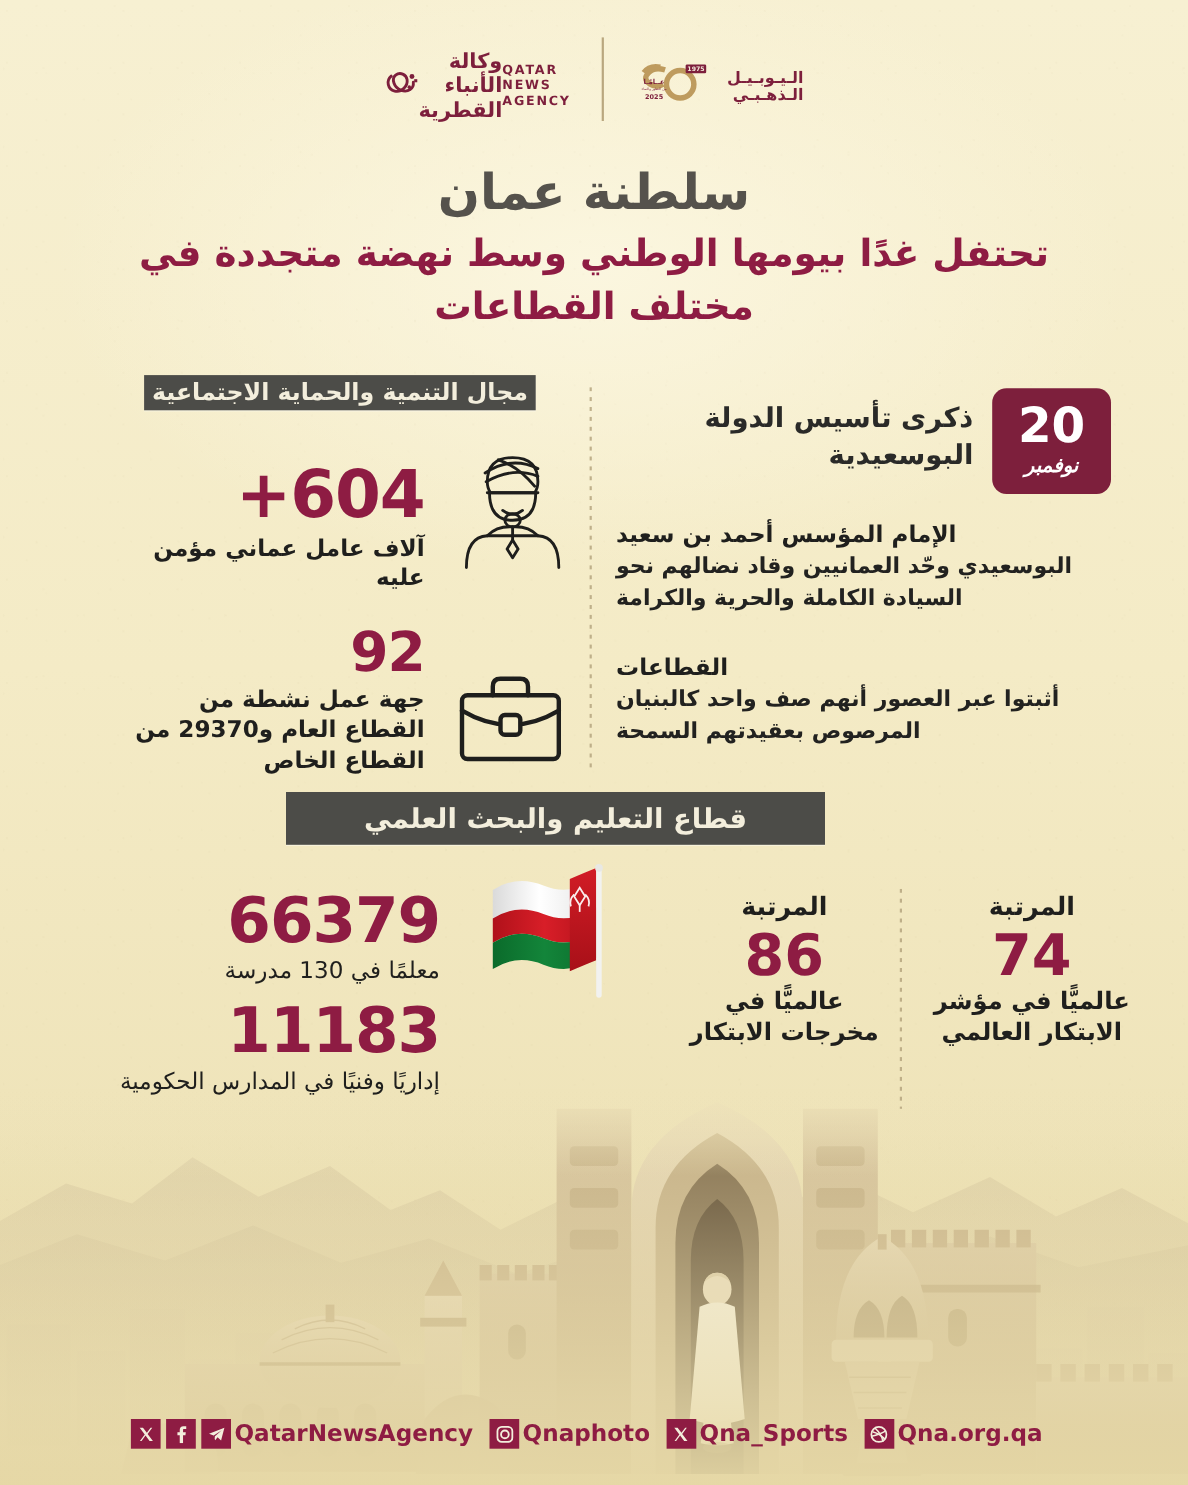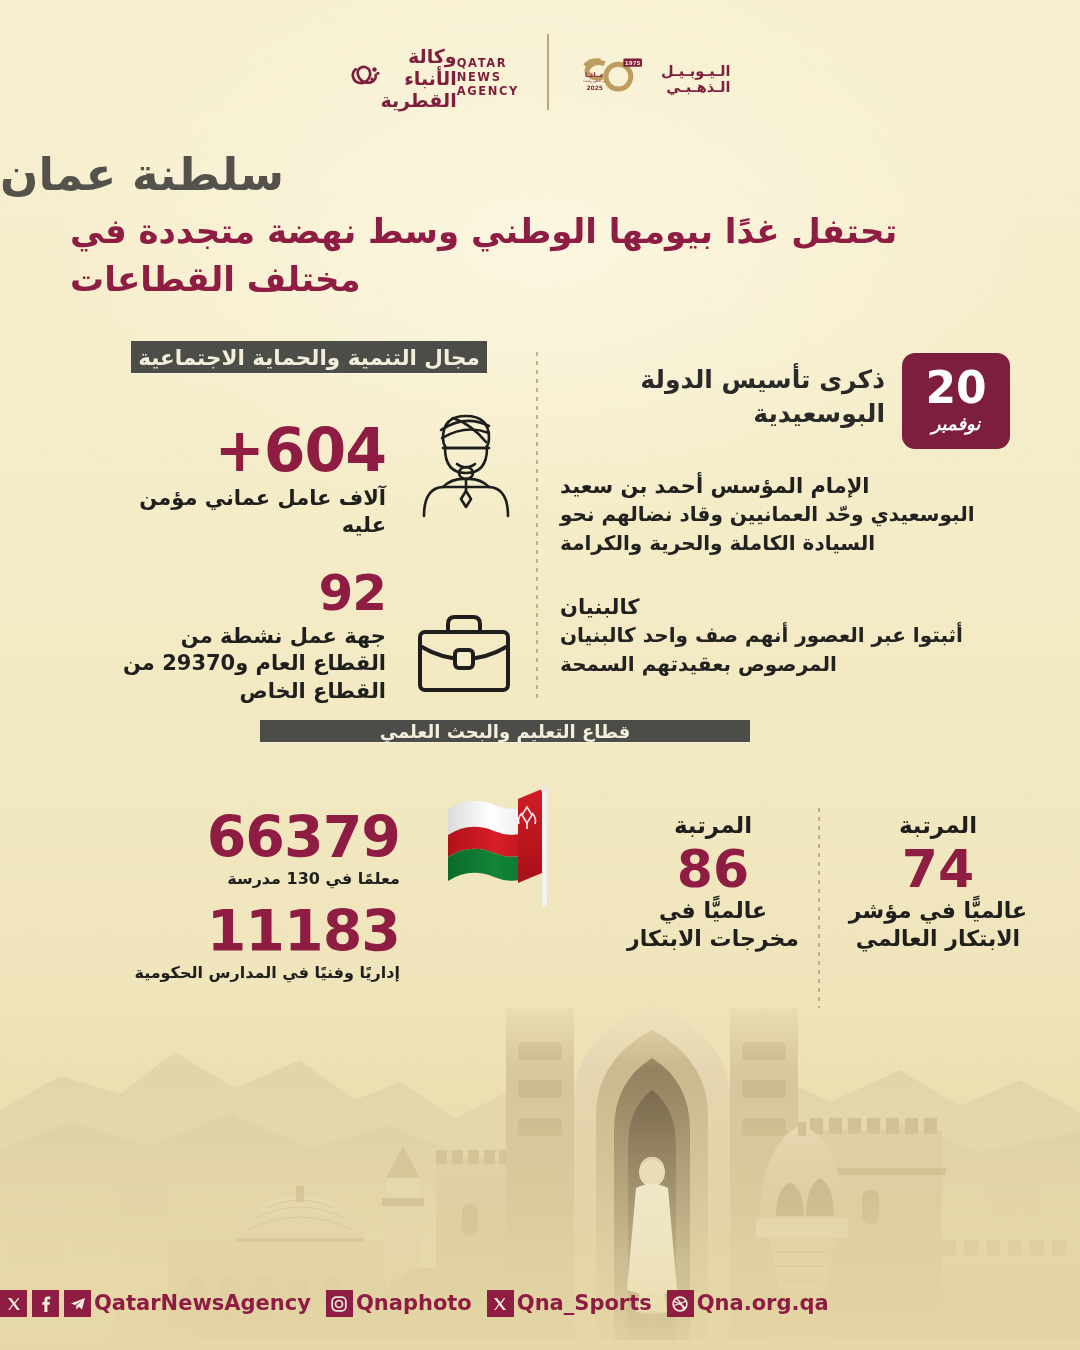--- a/index.html
+++ b/index.html
@@ -55,21 +55,21 @@
 
   .logo-sep { width: 2px; height: 76px; background: #B9A77F; margin: 0 22px 8px 22px; }
 
   .jub-logo { display:flex; flex-direction:row; align-items:center; width: 160px; }
   .jub-mark { width: 118px; height: 64px; }
   .jub-cap { font-size: 14.5px; font-weight: 700; color: #7D1F3C; letter-spacing: 1.2px; margin-top: 5px; direction: rtl; }
 
   
   #title-block {
     position: absolute; top: 148px; left: 0; right: 0;
-    text-align: left;
+    text-align: center;
   }
   #headline-1 {
     font-size: 45px; font-weight: 800; color: #55524C;
     letter-spacing: -.5px; line-height: 1.18;
   }
   #headline-2 {
     font-size: 34px; font-weight: 800; color: #8E1C43;
     line-height: 1.42; margin-top: 6px;
     padding: 0 70px;
   }
@@ -81,22 +81,22 @@
     color: #F3EEDC;
     font-weight: 800;
     display: flex; align-items: center; justify-content: center;
     box-shadow: 0 1px 0 rgba(255,255,255,.45);
   }
   #banner-social {
     top: 341px; left: 131px; width: 356px; height: 32px;
     font-size: 21.5px;
   }
   #banner-education {
-    top: 720px; left: 260px; width: 490px; height: 22px;
-    font-size: 18px;
+    top: 720px; left: 260px; width: 490px; height: 48px;
+    font-size: 25px;
   }
 
   
   .vdots {
     position: absolute; width: 2px;
     background-image: linear-gradient(to bottom, #B5A57F 0 4px, rgba(0,0,0,0) 4px 9px);
     background-size: 2px 9px;
     opacity: .85;
   }
   #divider-mid   { top: 352px; left: 536px; height: 348px; }
@@ -146,42 +146,42 @@
   #stat-entities { top: 552px; left: 110px; width: 276px; }
   #stat-entities .stat-num { font-size: 50px; }
 
   .icon-box { position: absolute; }
   #icon-man { top: 398px; left: 404px; width: 124px; height: 124px; }
   #icon-case { top: 608px; left: 410px; width: 108px; height: 94px; }
 
   
   #edu-left { position: absolute; top: 808px; left: 100px; width: 300px; text-align: right; direction: rtl; }
   #edu-left .e-num { font-size: 57px; font-weight: 800; color: #8E1C43; line-height: 1.02; letter-spacing: -1px; }
-  #edu-left .e-cap { font-size: 16px; font-weight: 700; color: #1F1F1D; line-height: 1.3; margin-top: 3px; }
+  #edu-left .e-cap { font-size: 21px; font-weight: 400; color: #1F1F1D; line-height: 1.3; margin-top: 3px; }
   #edu-left .e-gap { height: 12px; }
 
   .rank-col {
     position: absolute; text-align: center; direction: rtl;
   }
   .rank-label { font-size: 23px; font-weight: 800; color: #1F1F1D; line-height: 1.2; }
   .rank-num { font-size: 52px; font-weight: 800; color: #8E1C43; line-height: 1.05; margin: 2px 0 1px; }
   .rank-sub { font-size: 22px; font-weight: 800; color: #1F1F1D; line-height: 1.28; }
   #rank-innovation { top: 812px; left: 838px; width: 200px; }
   #rank-output { top: 812px; left: 618px; width: 190px; }
 
   
   #oman-flag { position: absolute; top: 783px; left: 432px; width: 152px; height: 135px; }
 
   
   #scenery { position: absolute; bottom: 0; left: 0; width: 1080px; height: 360px; }
 
   
   #footer {
     position: absolute; bottom: 33px; left: 0; right: 0;
-    display: flex; align-items: center; justify-content: flex-start;
+    display: flex; align-items: center; justify-content: center;
     gap: 0; direction: ltr;
   }
   .soc-icon {
     width: 27px; height: 27px; background: #8E1C43;
     display: inline-flex; align-items: center; justify-content: center;
     margin-right: 3px;
   }
   .soc-icon svg { display: block; }
   .soc-text {
     font-size: 21px; font-weight: 600; color: #8E1C43; letter-spacing: 0;
@@ -422,21 +422,21 @@
   </div>
 
   <div id="anniv">ذكرى تأسيس الدولة البوسعيدية</div>
 
   <div class="rt-block" id="founder-block">
     <div class="rt-head">الإمام المؤسس أحمد بن سعيد</div>
     <div class="rt-body">البوسعيدي وحّد العمانيين وقاد نضالهم نحو السيادة الكاملة والحرية والكرامة</div>
   </div>
 
   <div class="rt-block" id="omanis-block">
-    <div class="rt-head">كالبنيان</div>
+    <div class="rt-head">القطاعات</div>
     <div class="rt-body">أثبتوا عبر العصور أنهم صف واحد كالبنيان المرصوص بعقيدتهم السمحة</div>
   </div>
 
   <div class="stat-left" id="stat-workers">
     <div class="stat-num">604+</div>
     <div class="stat-cap">آلاف عامل عماني مؤمن عليه</div>
   </div>
 
   <svg class="icon-box" id="icon-man" viewBox="0 0 124 124">
     <g fill="none" stroke="#1E1E1C" stroke-width="2.6" stroke-linecap="round" stroke-linejoin="round">

